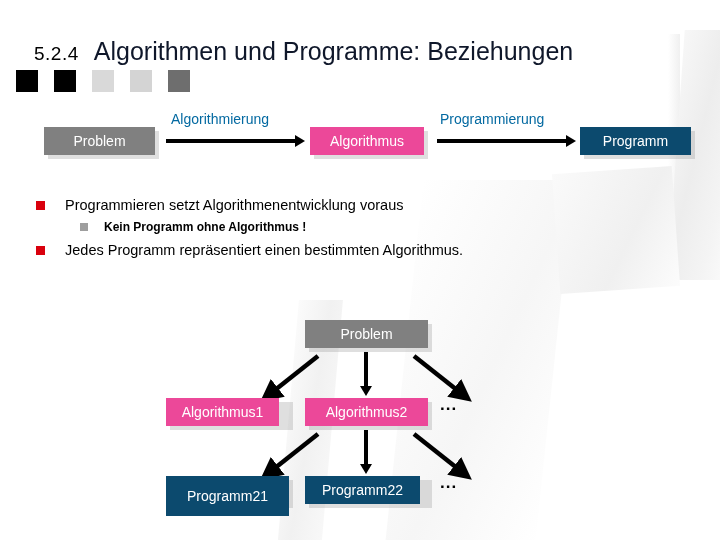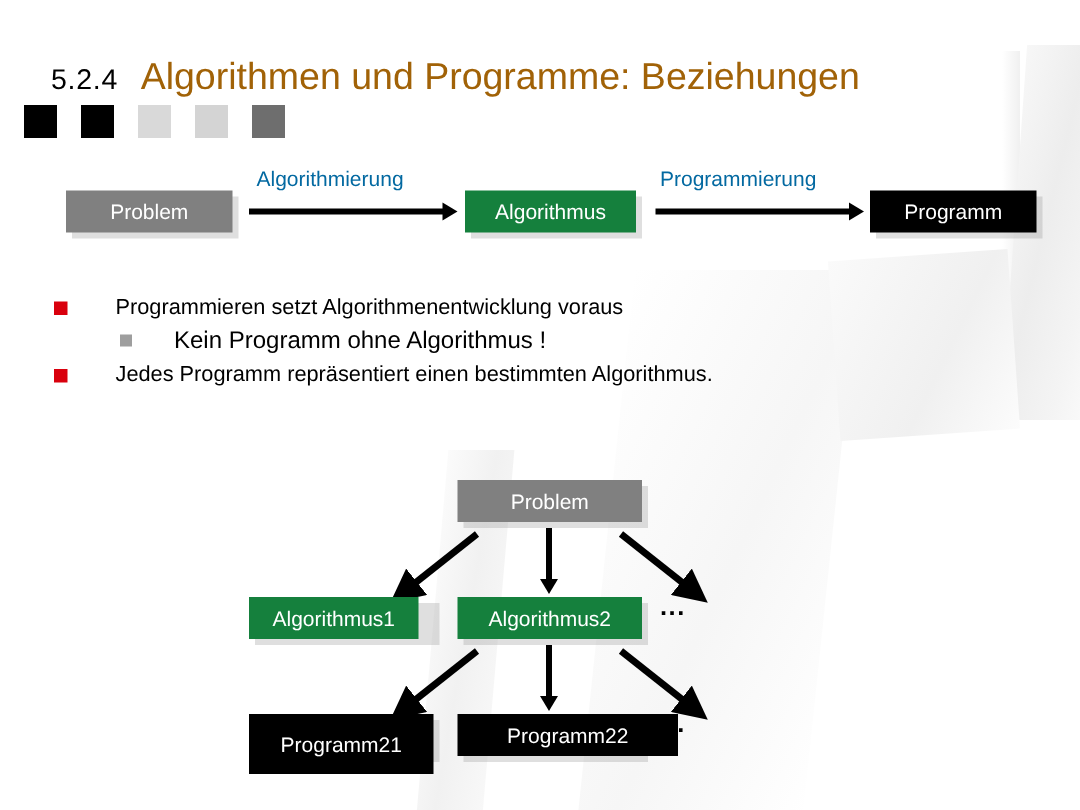--- a/index.html
+++ b/index.html
@@ -67,21 +67,21 @@
     white-space: nowrap;
     margin-top: 15px;
   }
   .title-num {
     font-size: 19px;
     color: #000000;
     letter-spacing: 0.5px;
   }
   .title-main {
     font-size: 25px;
-    color: #a16207;
+    color: #0f172a;
     margin-left: 15px;
     letter-spacing: 0px;
   }
 
   
   .squares {
     position: absolute;
     left: 16px; top: 70px;
     display: flex;
     gap: 16px;
@@ -95,22 +95,22 @@
     position: absolute;
     display: flex;
     align-items: center;
     justify-content: center;
     color: #ffffff;
     font-size: 14px;
     box-sizing: border-box;
     white-space: nowrap;
   }
   .box-gray { background: #808080; }
-  .box-navy { background: #15803d; }
-  .box-red  { background: #000000; }
+  .box-navy { background: #ec4899; }
+  .box-red  { background: #0c4a6e; }
 
   .box-shadow {
     position: absolute;
     background: rgba(150,150,150,0.30);
     z-index: 0;
   }
 
   .edge-label {
     position: absolute;
     font-size: 14px;
@@ -168,28 +168,28 @@
 
   .bullet-mark {
     width: 9px; height: 9px;
     flex: 0 0 auto;
     margin-top: 5px;
   }
   .bullet-mark.red { background: #D9000D; }
   .bullet-mark.gray { background: #9E9E9E; width: 8px; height: 8px; margin-top: 4px; }
 
   .bullet-text {
-    margin-left: 12px;
+    margin-left: 0px;
     font-size: 14.5px;
     color: #000000;
     line-height: 19px;
     white-space: nowrap;
   }
   .lvl1 .bullet-text { padding-left: 20px; }
-  .lvl2 .bullet-text { padding-left: 16px; font-size: 16px; line-height: 17px; }
+  .lvl2 .bullet-text { padding-left: 16px; font-size: 12px; line-height: 17px; font-weight: bold; }
 
   .ellipsis {
     position: absolute;
     font-size: 17px;
     font-weight: bold;
     color: #000000;
     letter-spacing: 1px;
     line-height: 10px;
   }
 </style>
@@ -323,21 +323,21 @@
     <svg class="diag-svg" style="left:406px; top:430px;" width="70" height="50" viewBox="0 0 70 50">
       <line x1="8" y1="4" x2="56" y2="42" stroke="#000000" stroke-width="4.5" marker-end="url(#ah1)"></line>
     </svg>
 
     <div class="box-shadow" style="left:170px; top:480px; width:123px; height:28px;"></div>
     <div class="box box-red" style="left:166px; top:476px; width:123px; height:40px;">
       <span>Programm21</span>
     </div>
 
     <div class="box-shadow" style="left:309px; top:480px; width:123px; height:28px;"></div>
-    <div class="box box-red" style="left:305px; top:476px; width:147px; height:28px;">
+    <div class="box box-red" style="left:305px; top:476px; width:115px; height:28px;">
       <span>Programm22</span>
     </div>
 
     <div class="ellipsis" style="left:440px; top:478px;">
       <span>...</span>
     </div>
   </div>
 
 </div>
 

